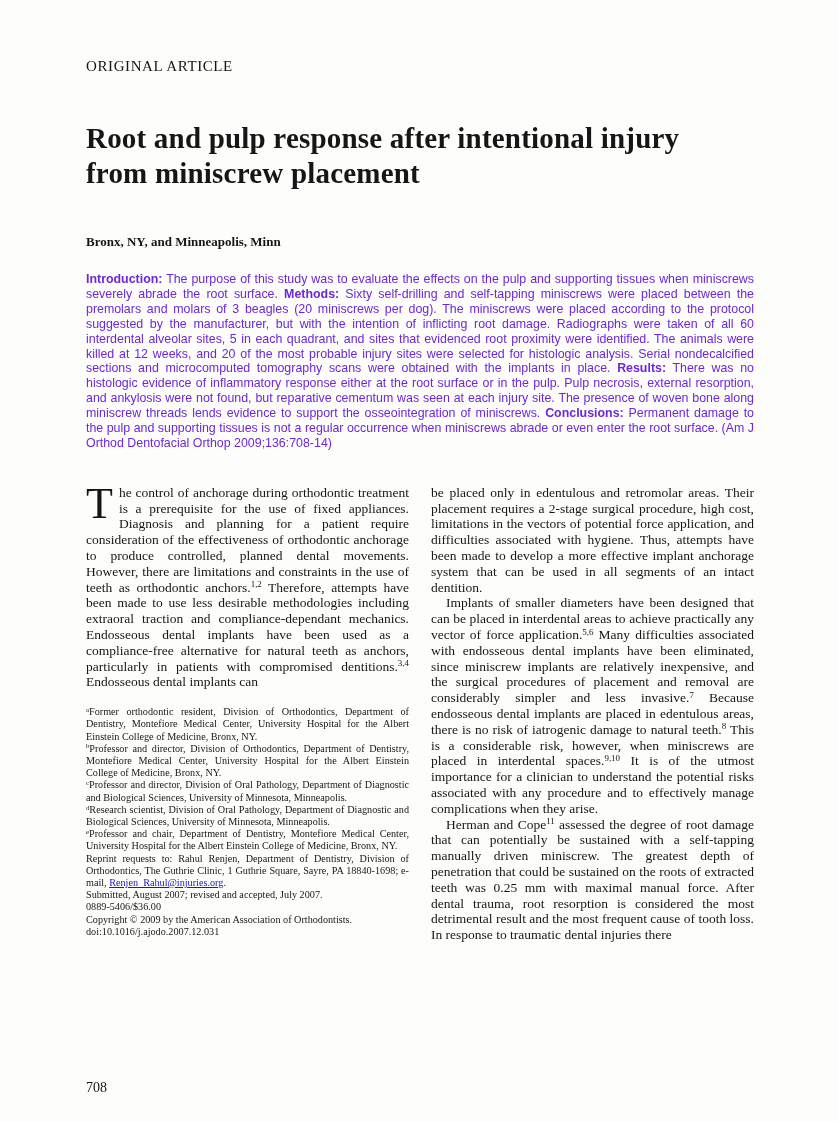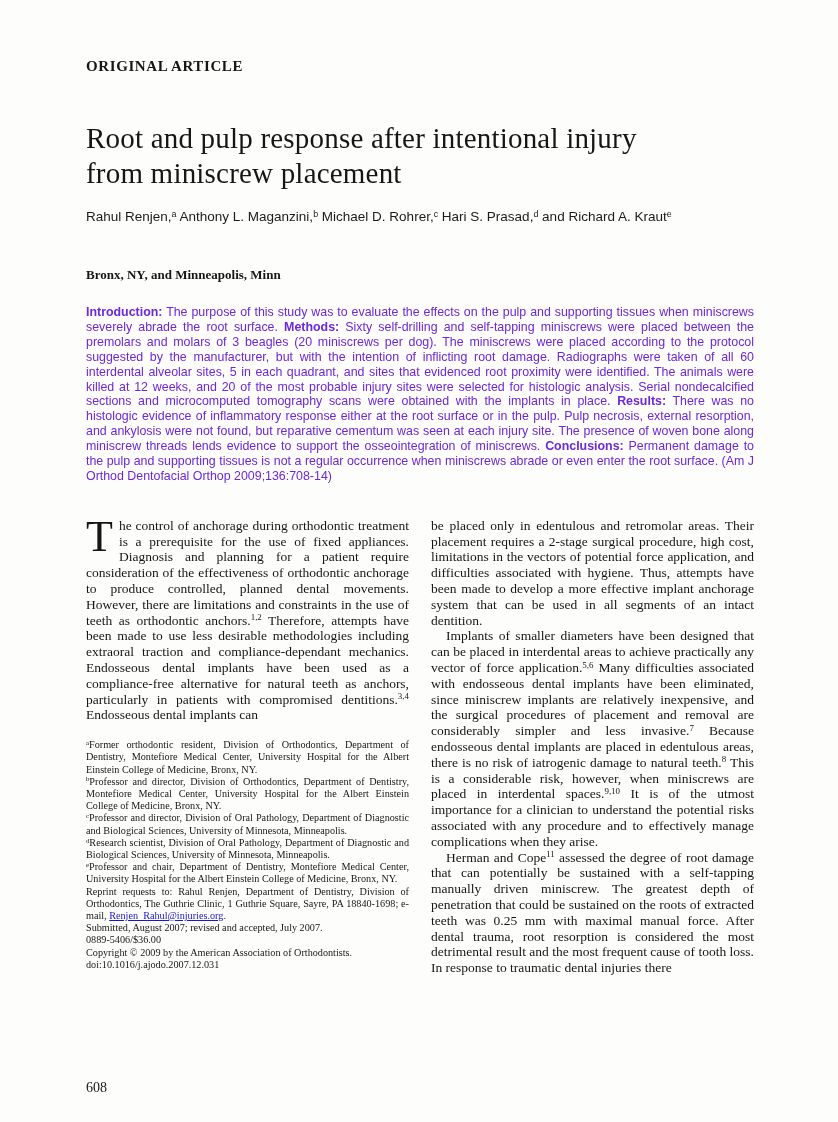--- a/index.html
+++ b/index.html
@@ -8,25 +8,25 @@
     width: 838px; height: 1122px;
     background: #fdfdfb;
     color: #161616;
     font-family: "Liberation Serif", serif;
     position: relative;
     overflow: hidden;
   }
   .page { padding: 58px 84px 0 86px; position: relative; height: 100%; }
 
   .section-label {
-    font-size: 15px; font-weight: bold; letter-spacing: 0.6px;
+    font-size: 15px; font-weight: normal; letter-spacing: 0.6px;
     margin-bottom: 46px;
   }
   .title {
-    font-size: 29px; line-height: 35px; font-weight: normal;
+    font-size: 29px; line-height: 35px; font-weight: bold;
     letter-spacing: 0.2px; margin-bottom: 18px;
   }
   .title-line { display: block; }
 
   .byline {
     font-family: "Liberation Sans", sans-serif;
     font-size: 13.5px; margin-bottom: 5px; color: #1b1b1b;
   }
   .location { font-size: 13px; font-weight: bold; margin-bottom: 22px; margin-top: 43px; }
 
@@ -65,21 +65,20 @@
 
 <div class="page">
 
   <div class="section-label">ORIGINAL ARTICLE</div>
 
   <h1 class="title">
     <span class="title-line">Root and pulp response after intentional injury</span>
     <span class="title-line">from miniscrew placement</span>
   </h1>
 
-  <div class="byline"><span>Rahul Renjen,</span><sup>a</sup><span> Anthony L. Maganzini,</span><sup>b</sup><span> Michael D. Rohrer,</span><sup>c</sup><span> Hari S. Prasad,</span><sup>d</sup><span> and Richard A. Kraut</span><sup>e</sup></div>
   <div class="location">Bronx, NY, and Minneapolis, Minn</div>
 
   <p class="abstract"><span class="b">Introduction:</span><span> The purpose of this study was to evaluate the effects on the pulp and supporting tissues when miniscrews severely abrade the root surface. </span><span class="b">Methods:</span><span> Sixty self-drilling and self-tapping miniscrews were placed between the premolars and molars of 3 beagles (20 miniscrews per dog). The miniscrews were placed according to the protocol suggested by the manufacturer, but with the intention of inflicting root damage. Radiographs were taken of all 60 interdental alveolar sites, 5 in each quadrant, and sites that evidenced root proximity were identified. The animals were killed at 12 weeks, and 20 of the most probable injury sites were selected for histologic analysis. Serial nondecalcified sections and microcomputed tomography scans were obtained with the implants in place. </span><span class="b">Results:</span><span> There was no histologic evidence of inflammatory response either at the root surface or in the pulp. Pulp necrosis, external resorption, and ankylosis were not found, but reparative cementum was seen at each injury site. The presence of woven bone along miniscrew threads lends evidence to support the osseointegration of miniscrews. </span><span class="b">Conclusions:</span><span> Permanent damage to the pulp and supporting tissues is not a regular occurrence when miniscrews abrade or even enter the root surface. (Am J Orthod Dentofacial Orthop 2009;136:708-14)</span></p>
 
   <div class="columns">
 
     <div class="col">
       <p class="body-para"><span class="dropcap">T</span><span><span>he control of anchorage during orthodontic treatment is a prerequisite for the use of fixed appliances. Diagnosis and planning for a patient require consideration of the effectiveness of orthodontic anchorage to produce controlled, planned dental movements. However, there are limitations and constraints in the use of teeth as orthodontic anchors.</span><sup>1,2</sup><span> Therefore, attempts have been made to use less desirable methodologies including extraoral traction and compliance-dependant mechanics. Endosseous dental implants have been used as a compliance-free alternative for natural teeth as anchors, particularly in patients with compromised dentitions.</span><sup>3,4</sup><span> Endosseous dental implants can</span></span></p>
 
       <div class="footnotes">
@@ -97,15 +96,15 @@
     </div>
 
     <div class="col">
       <p class="body-para"><span>be placed only in edentulous and retromolar areas. Their placement requires a 2-stage surgical procedure, high cost, limitations in the vectors of potential force application, and difficulties associated with hygiene. Thus, attempts have been made to develop a more effective implant anchorage system that can be used in all segments of an intact dentition.</span></p>
       <p class="body-para indent"><span>Implants of smaller diameters have been designed that can be placed in interdental areas to achieve practically any vector of force application.</span><sup>5,6</sup><span> Many difficulties associated with endosseous dental implants have been eliminated, since miniscrew implants are relatively inexpensive, and the surgical procedures of placement and removal are considerably simpler and less invasive.</span><sup>7</sup><span> Because endosseous dental implants are placed in edentulous areas, there is no risk of iatrogenic damage to natural teeth.</span><sup>8</sup><span> This is a considerable risk, however, when miniscrews are placed in interdental spaces.</span><sup>9,10</sup><span> It is of the utmost importance for a clinician to understand the potential risks associated with any procedure and to effectively manage complications when they arise.</span></p>
       <p class="body-para indent"><span>Herman and Cope</span><sup>11</sup><span> assessed the degree of root damage that can potentially be sustained with a self-tapping manually driven miniscrew. The greatest depth of penetration that could be sustained on the roots of extracted teeth was 0.25 mm with maximal manual force. After dental trauma, root resorption is considered the most detrimental result and the most frequent cause of tooth loss. In response to traumatic dental injuries there</span></p>
     </div>
 
   </div>
 
-  <div class="page-number">608</div>
+  <div class="page-number">708</div>
 
 </div>
 
 </body></html>

